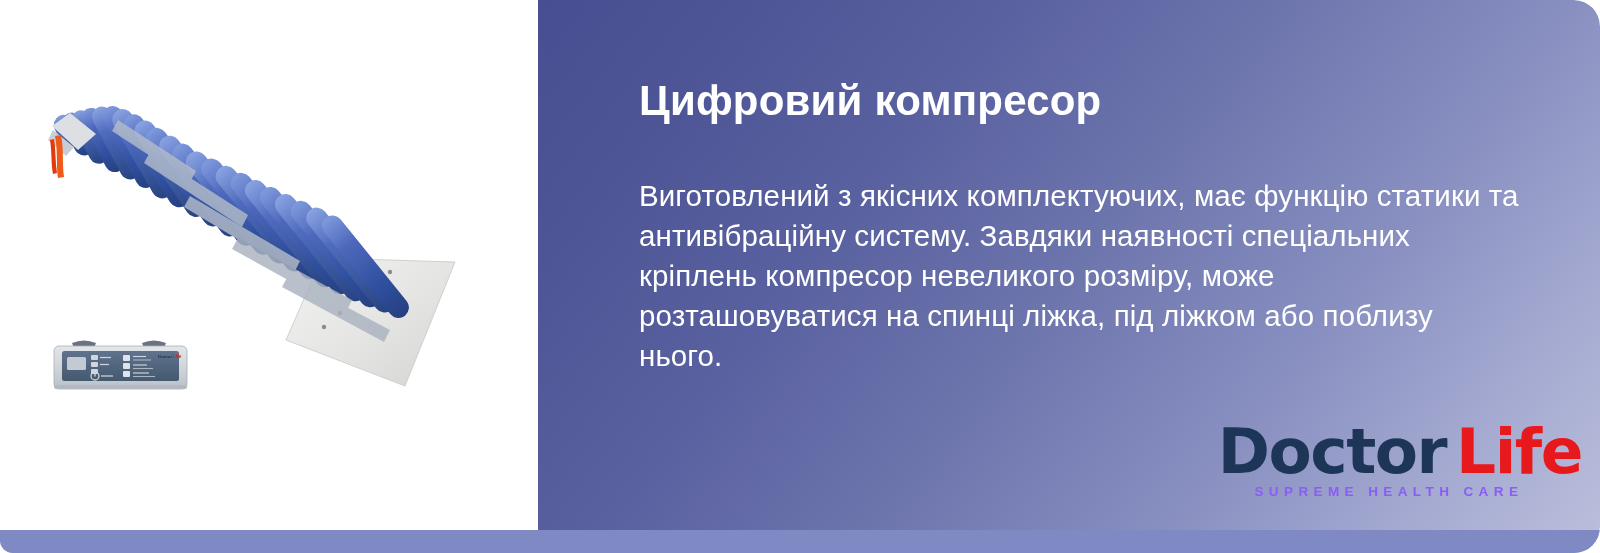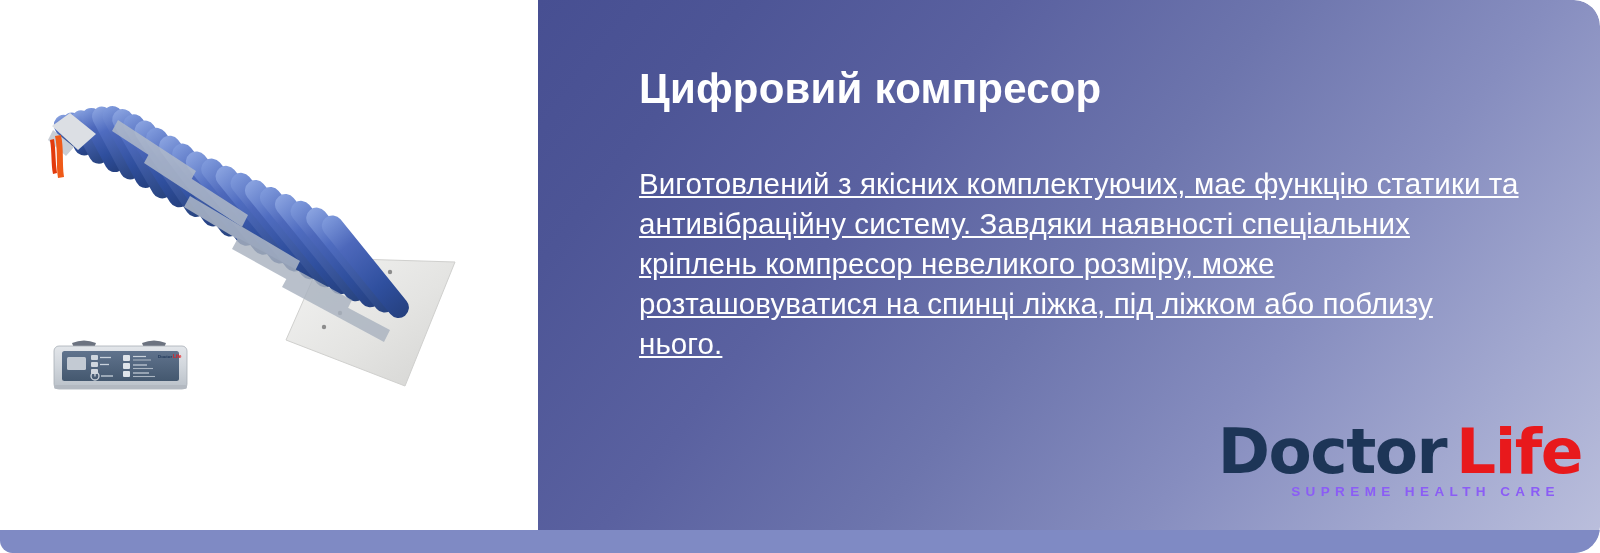--- a/index.html
+++ b/index.html
@@ -60,21 +60,21 @@
         #a3a9d0 85%,
         #bcc0dd 100%);
     border-radius: 0 26px 26px 0;
     z-index: 2;
   }
 
   
   .content {
     position: absolute;
     left: 639px;
-    top: 4px;
+    top: 16px;
     width: 900px;
     height: 395px;
     z-index: 6;
     pointer-events: none;
   }
   .content > * { pointer-events: auto; }
 
   .title {
     position: absolute;
     top: 62px;
@@ -92,30 +92,29 @@
     position: absolute;
     top: 160px;
     left: 0;
     width: 880px;
     margin: 0;
     font-size: 29.5px;
     font-weight: normal;
     color: #ffffff;
     line-height: 40px;
     letter-spacing: 0.1px;
-    text-decoration: underline;
   }
 
   
   .logo {
     position: absolute;
     right: 18px;
     bottom: 55px;
     z-index: 7;
-    text-align: right;
+    text-align: center;
     line-height: 1;
   }
   .logo-wordmark {
     font-family: "DejaVu Sans", "Liberation Sans", sans-serif;
     font-size: 63px;
     font-weight: bold;
     letter-spacing: -1.5px;
     line-height: 1;
     white-space: nowrap;
   }

